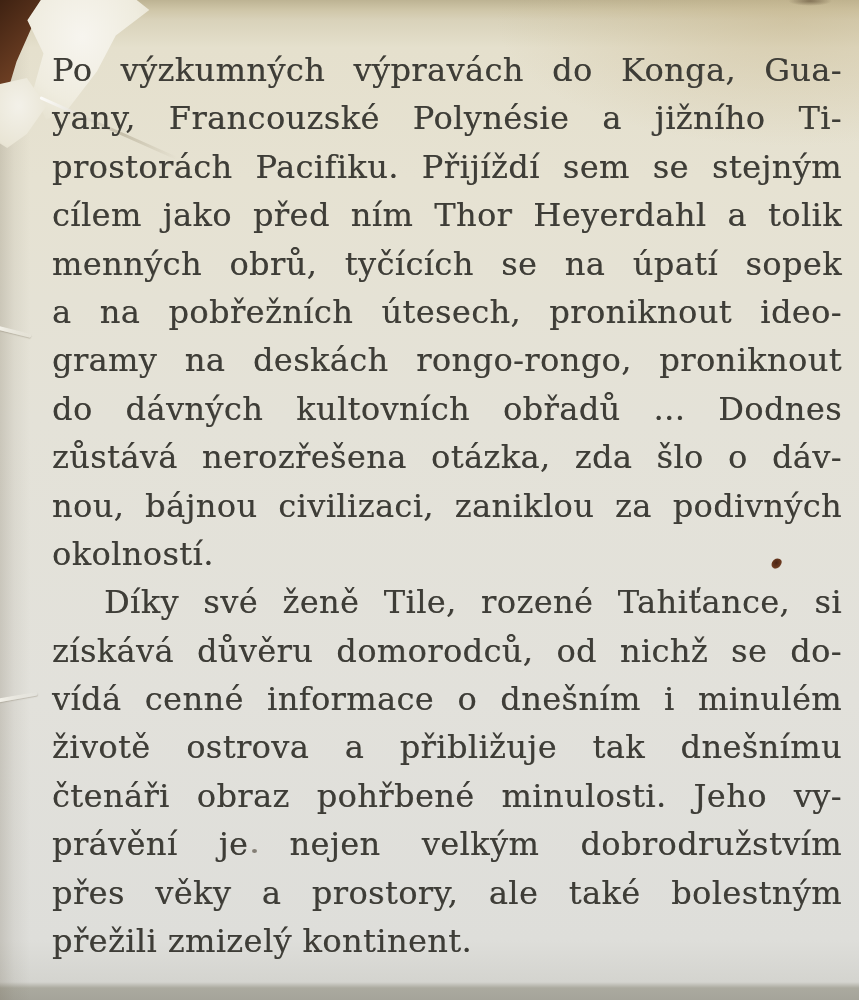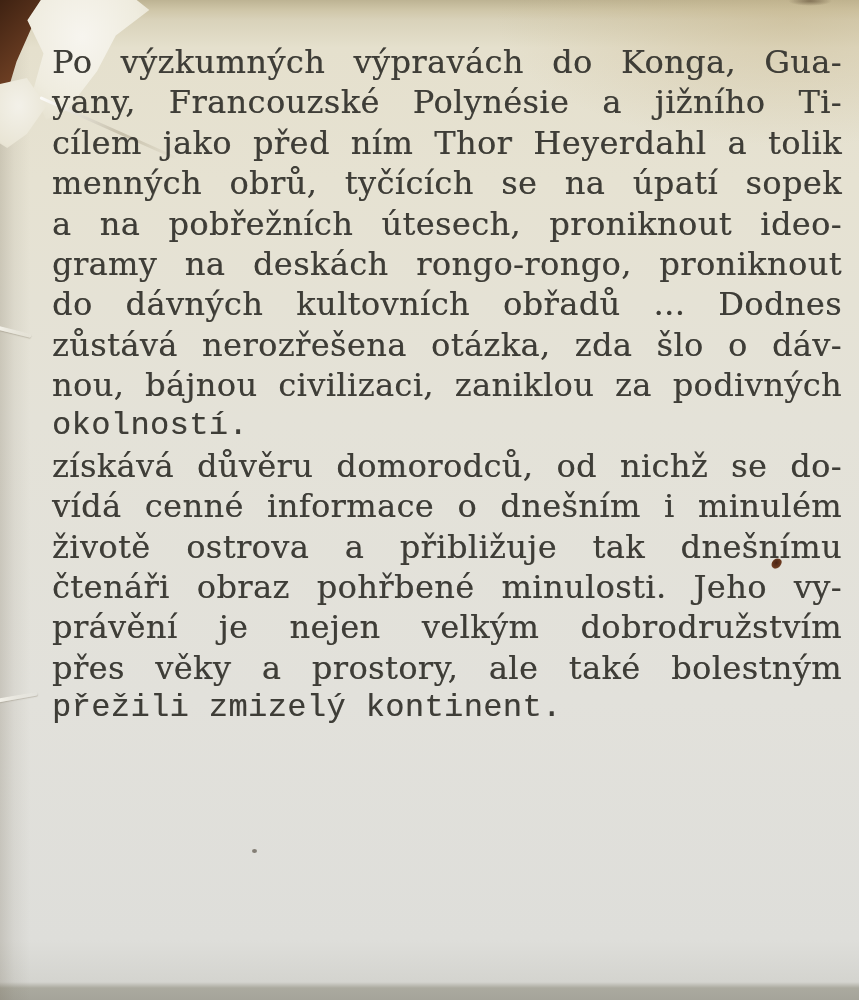--- a/index.html
+++ b/index.html
@@ -62,23 +62,23 @@
   }
   
   .textblock{
     position:absolute;left:52px;top:42px;width:790px;
     font-size:32px;line-height:40.4px;color:#3e3d37;
     letter-spacing:.4px;
     text-shadow:.3px 0 0 rgba(62,61,55,.55);
   }
   .line{
     text-align:justify;text-align-last:justify;
-    height:40.4px;overflow:visible;
+    height:40.4px;overflow:visible;margin-top:8px;
   }
-  .line.last{text-align-last:left;font-family:Liberation Mono, monospace;}
+  .line.last{text-align-last:left;}
   .line.indent{text-indent:52px;}
 </style>
 </head>
 <body>
 
 <div class="photo">
 
   <div class="wood-corner"></div>
   <div class="torn-paper-a"></div>
   <div class="torn-paper-b"></div>
@@ -86,30 +86,32 @@
   <div class="edge-crack-1"></div>
   <div class="edge-crack-2"></div>
   <div class="smudge-top-right"></div>
   <div class="ink-speck"></div>
   <div class="dot-speck"></div>
 
   <div class="textblock">
     <div>
       <div class="line">Po výzkumných výpravách do Konga, Gua-</div>
       <div class="line">yany, Francouzské Polynésie a jižního Ti-</div>
+      <div class="line">prostorách Pacifiku. Přijíždí sem se stejným</div>
       <div class="line">cílem jako před ním Thor Heyerdahl a tolik</div>
       <div class="line">menných obrů, tyčících se na úpatí sopek</div>
       <div class="line">a na pobřežních útesech, proniknout ideo-</div>
       <div class="line">gramy na deskách rongo-rongo, proniknout</div>
       <div class="line">do dávných kultovních obřadů ... Dodnes</div>
       <div class="line">zůstává nerozřešena otázka, zda šlo o dáv-</div>
       <div class="line">nou, bájnou civilizaci, zaniklou za podivných</div>
       <div class="line last">okolností.</div>
     </div>
     <div>
+      <div class="line indent">Díky své ženě Tile, rozené Tahiťance, si</div>
       <div class="line">získává důvěru domorodců, od nichž se do-</div>
       <div class="line">vídá cenné informace o dnešním i minulém</div>
       <div class="line">životě ostrova a přibližuje tak dnešnímu</div>
       <div class="line">čtenáři obraz pohřbené minulosti. Jeho vy-</div>
       <div class="line">právění je nejen velkým dobrodružstvím</div>
       <div class="line">přes věky a prostory, ale také bolestným</div>
       <div class="line last">přežili zmizelý kontinent.</div>
     </div>
   </div>
 

